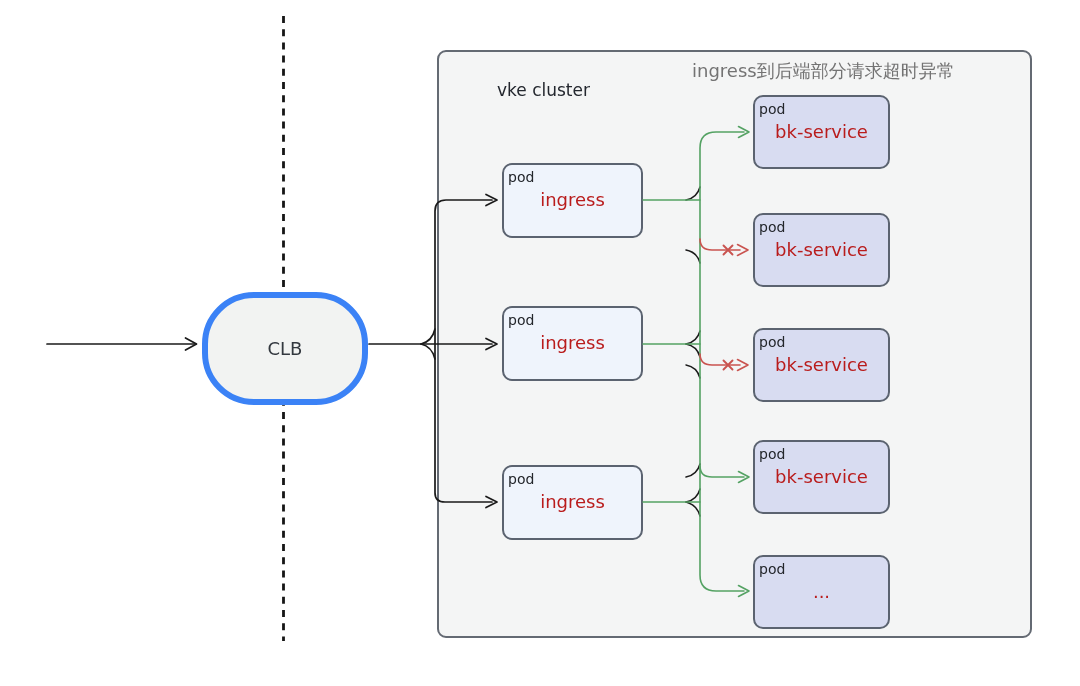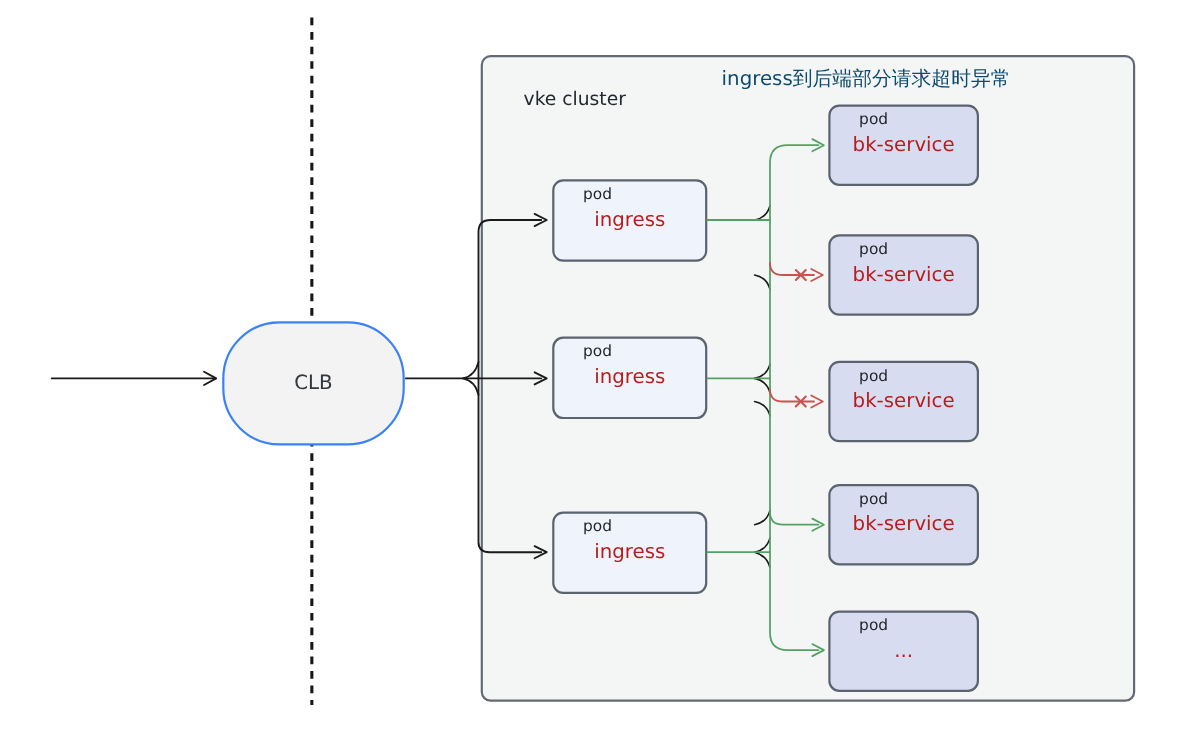--- a/index.html
+++ b/index.html
@@ -7,39 +7,39 @@
     position:relative;width:1080px;height:686px;background:#ffffff;
     font-family:"DejaVu Sans","Liberation Sans",sans-serif;overflow:hidden;
   }
   
   .cluster{
     position:absolute;left:437px;top:50px;width:595px;height:588px;
     background:#f4f5f5;border:2.5px solid #646a73;border-radius:9px;
     box-sizing:border-box;z-index:1;
   }
   .cluster-label{
-    position:absolute;left:476px;top:80px;font-size:17px;color:#23272e;z-index:2;
+    position:absolute;left:497px;top:80px;font-size:17px;color:#23272e;z-index:2;
   }
   .annotation{
-    position:absolute;left:656px;top:59px;width:330px;font-size:18px;
-    color:#0c4a6e;z-index:2;white-space:nowrap;
+    position:absolute;left:692px;top:59px;width:330px;font-size:18px;
+    color:#737373;z-index:2;white-space:nowrap;
   }
   
   .pod{
     position:absolute;box-sizing:border-box;border:2.5px solid #5b6370;
     border-radius:10px;z-index:2;
   }
-  .pod .kind{font-size:14px;color:#23262b;padding:4px 0 0 26px;line-height:1.2;}
+  .pod .kind{font-size:14px;color:#23262b;padding:4px 0 0 4px;line-height:1.2;}
   .pod .name{font-size:18px;color:#b91c1c;text-align:center;margin-top:3px;}
   .ingress{left:502px;width:141px;height:75px;background:#eff4fc;}
   .service{left:753px;width:137px;height:74px;background:#d8dcf1;}
   
   .clb{
     position:absolute;left:202px;top:292px;width:166px;height:113px;
-    background:#f2f3f2;border:2px solid #3b82f6;border-radius:52px;
+    background:#f2f3f2;border:6px solid #3b82f6;border-radius:52px;
     display:flex;align-items:center;justify-content:center;
     font-size:18px;color:#33383f;box-sizing:border-box;z-index:4;
   }
   svg.layer{position:absolute;left:0;top:0;width:1080px;height:686px;pointer-events:none;}
   .under{z-index:3;}
   .over{z-index:6;}
 </style>
 </head>
 <body>
 

